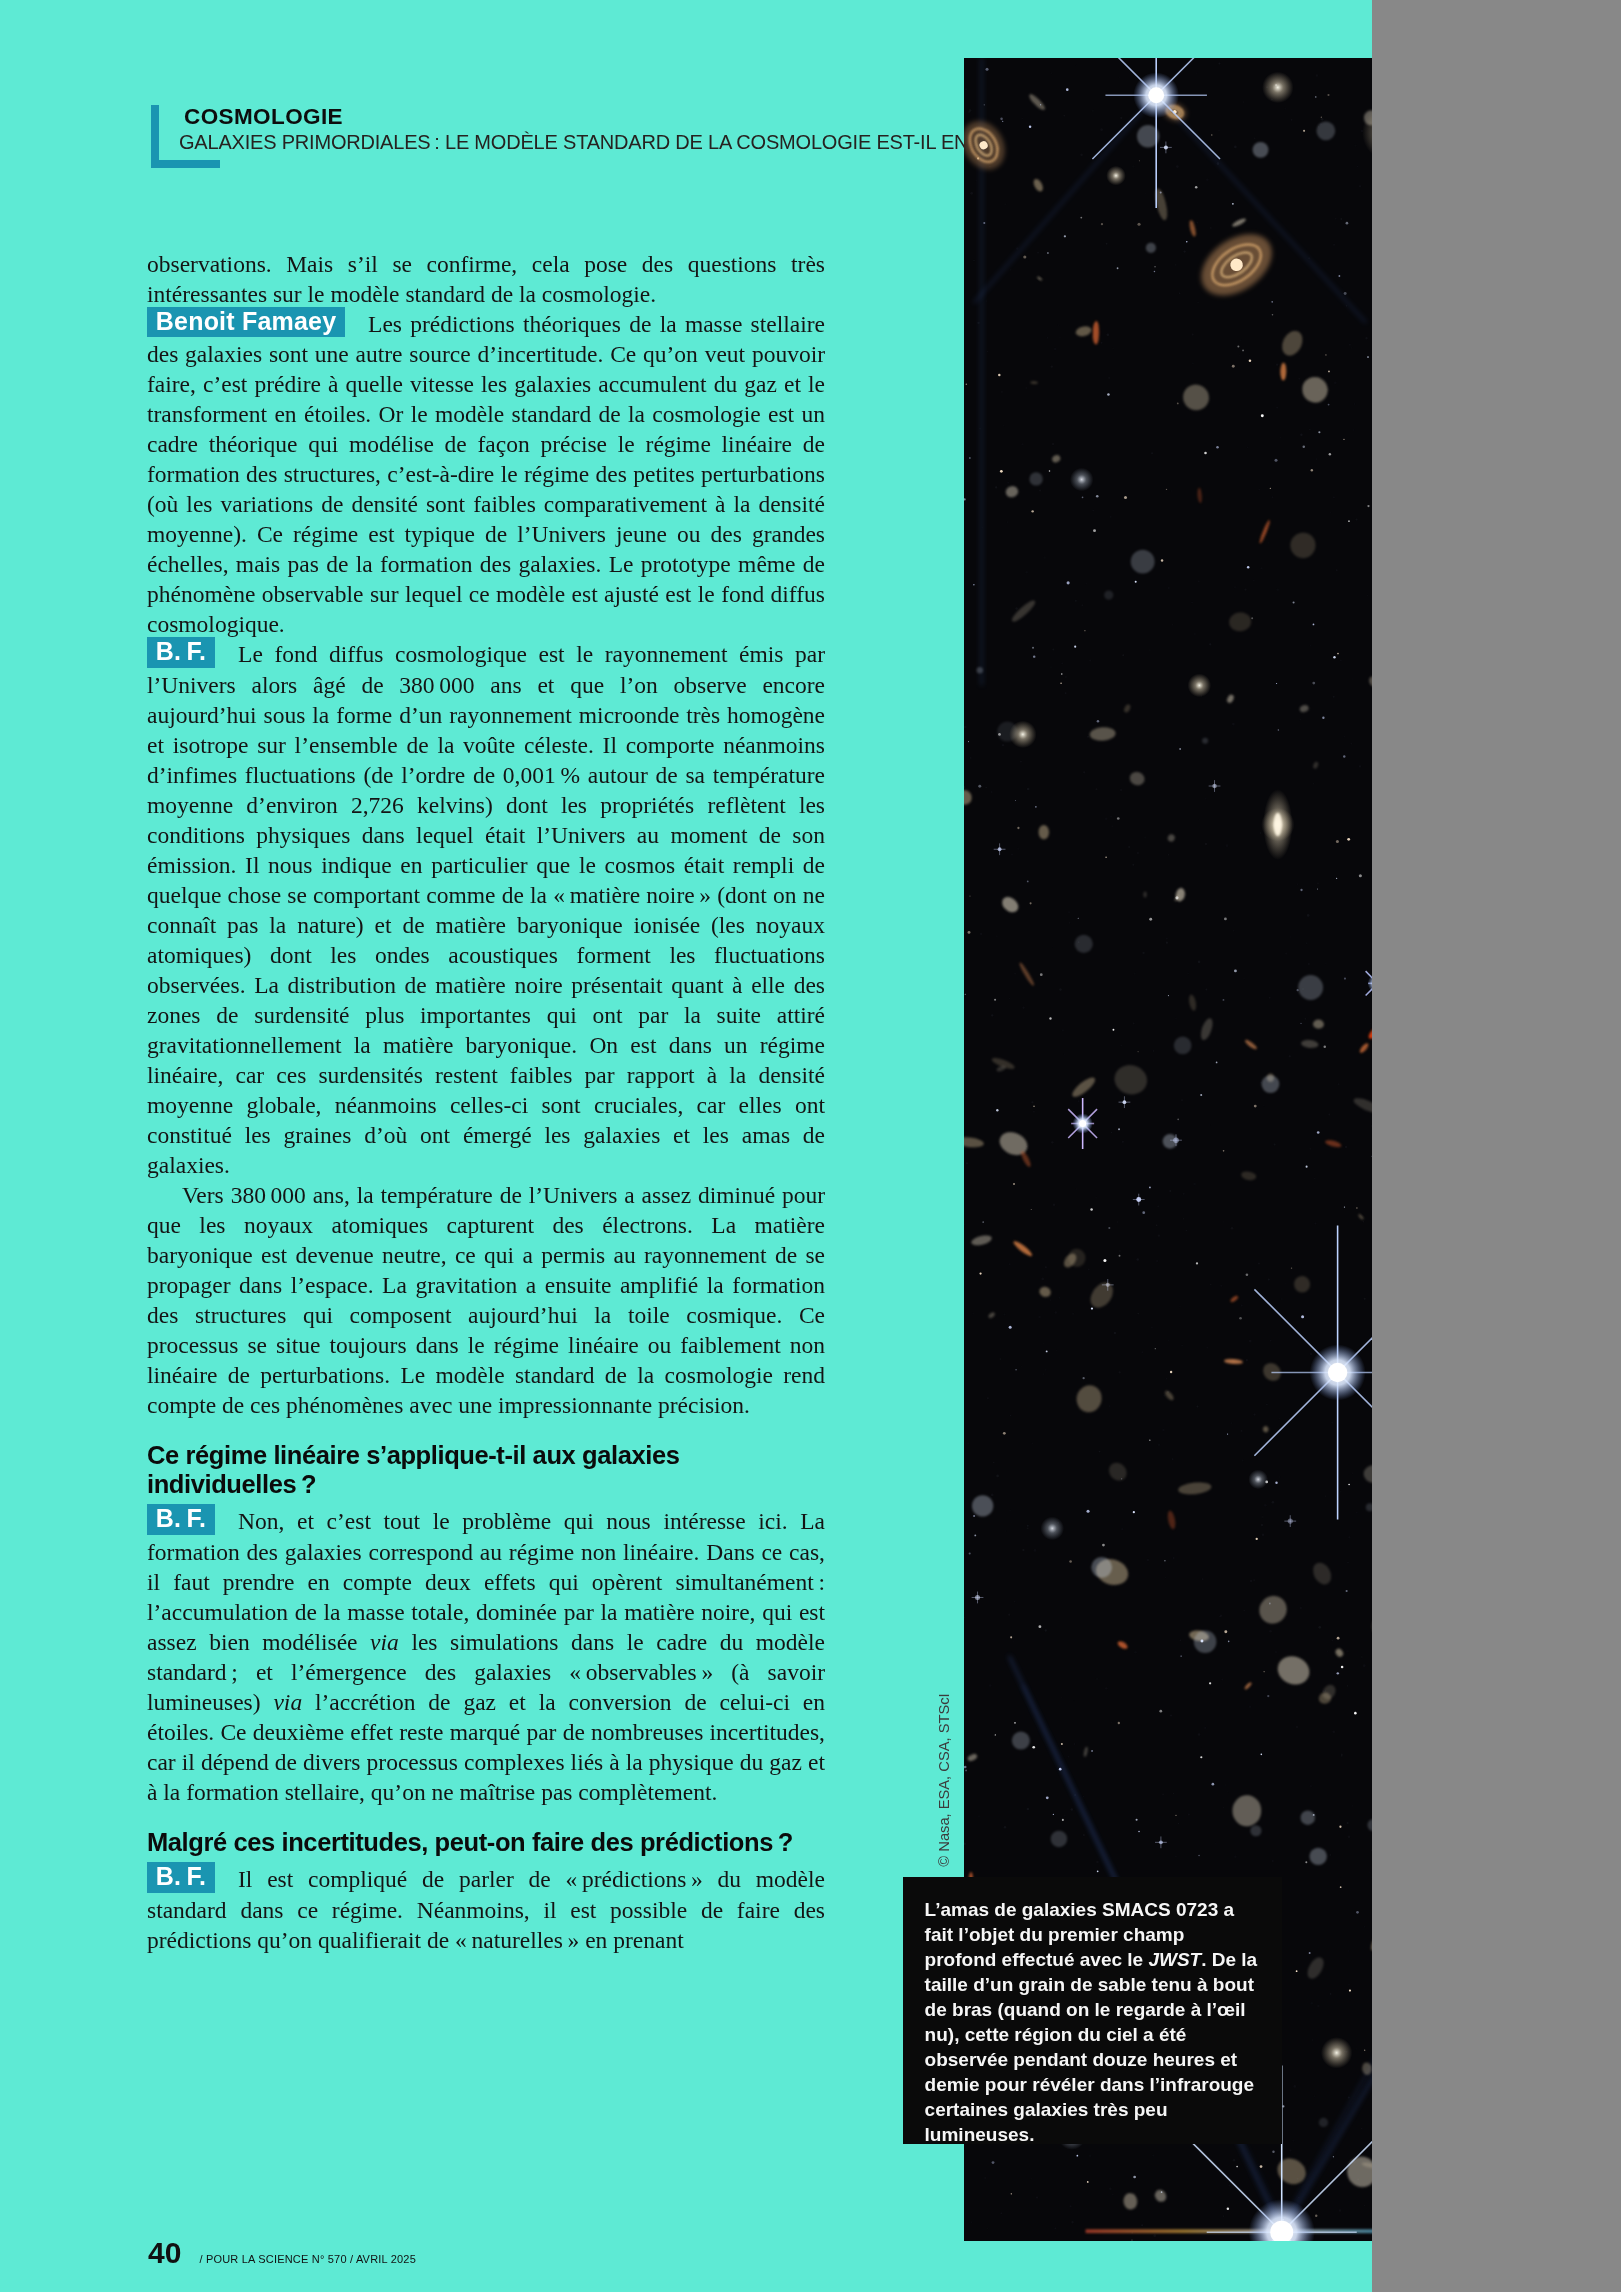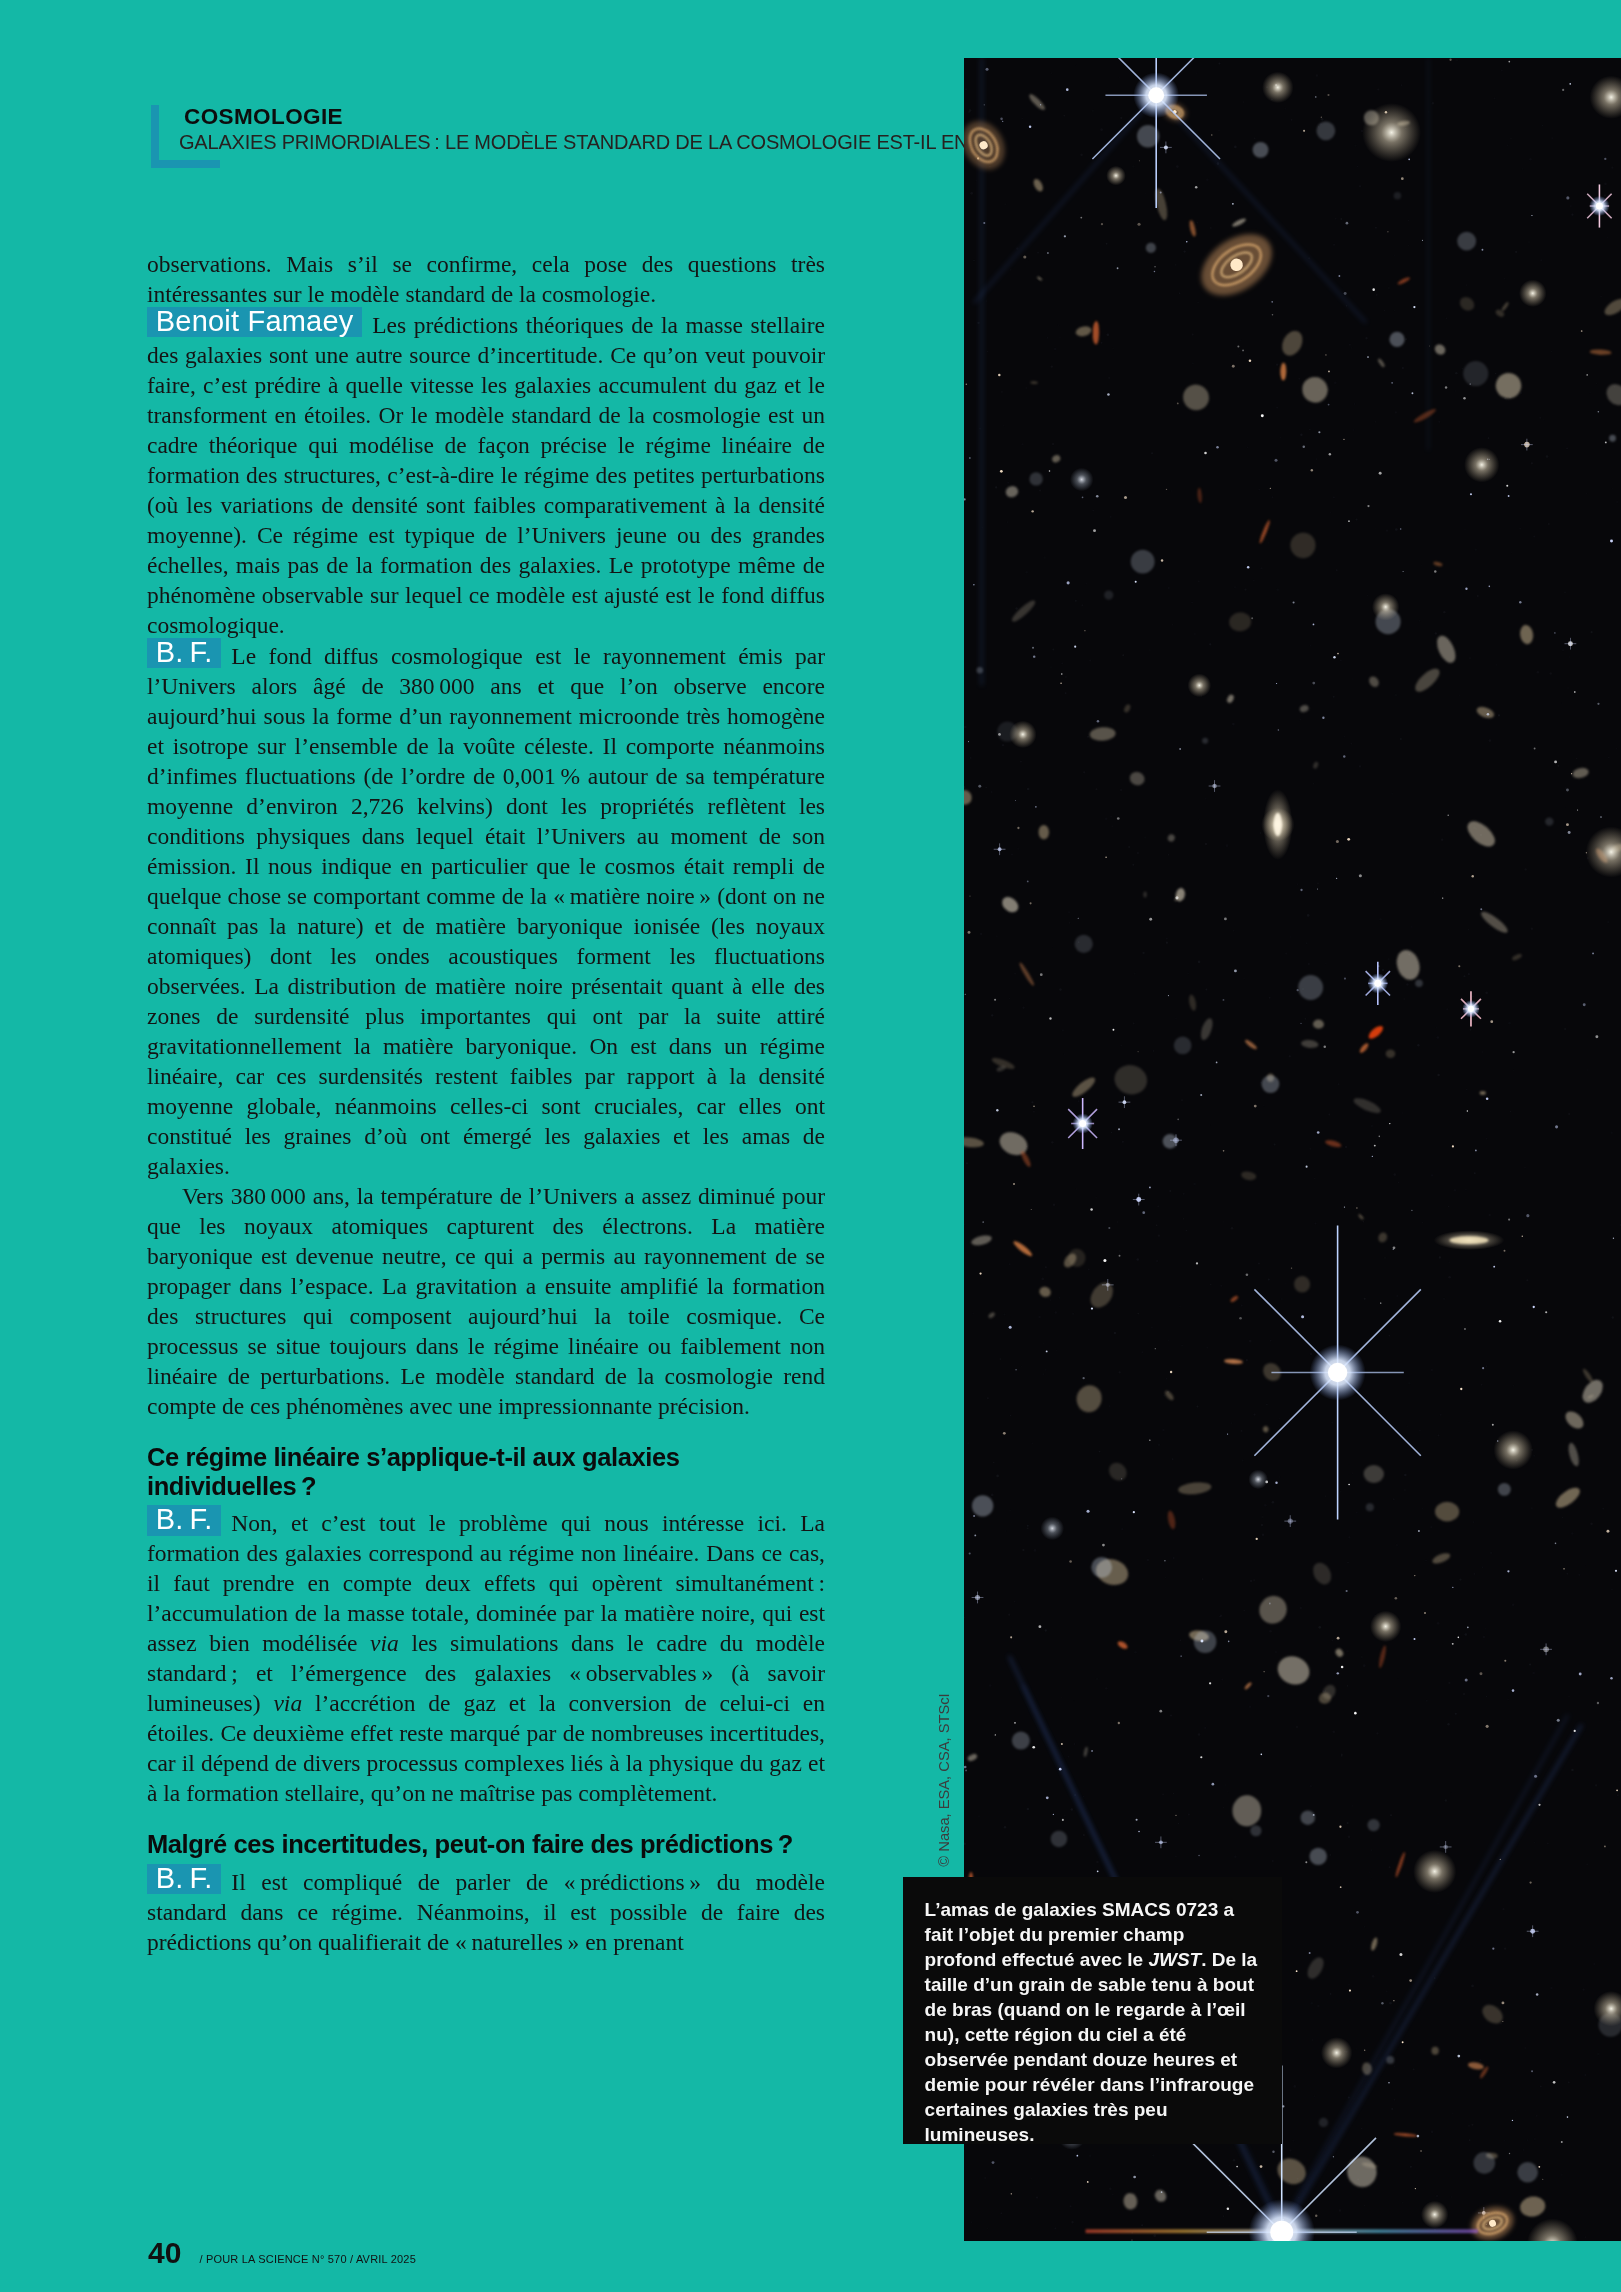--- a/index.html
+++ b/index.html
@@ -1,33 +1,33 @@
 <!DOCTYPE html>
 <html><head>
 <meta charset="utf-8">
 <style>
   html,body{margin:0;padding:0;background:#888;}
-  .page{position:relative;width:1621px;height:2293px;background:#14b8a6;overflow:hidden;
+  .page{position:relative;width:1372px;height:2293px;background:#5eead4;overflow:hidden;
         font-family:"Liberation Serif",serif;color:#141414;}
   
   .kicker-bracket{position:absolute;left:151px;top:105px;width:61px;height:55px;
         border-left:8.8px solid #1a95b1;border-bottom:8.8px solid #1a95b1;}
   .kicker{position:absolute;left:184px;top:104px;font-family:"Liberation Sans",sans-serif;
         font-weight:700;font-size:22.5px;letter-spacing:0.4px;color:#0d0d0d;}
   .subtitle{position:absolute;left:179px;top:131px;font-family:"Liberation Sans",sans-serif;
         font-size:20px;letter-spacing:-0.2px;color:#262220;white-space:nowrap;}
   
   .text-column{position:absolute;left:147px;top:249px;width:678px;height:1994px;overflow:hidden;
         font-size:23.5px;line-height:30px;text-align:justify;}
   .text-column p{margin:0;}
   p.indent{text-indent:35px;}
   h2.question{font-family:"Liberation Sans",sans-serif;font-weight:700;font-size:25.5px;
         letter-spacing:-0.4px;color:#0b0b0b;margin:21.6px 0 6.9px 0;line-height:29px;text-align:left;}
   .badge{display:inline-block;background:#1a95b1;color:#fff;font-family:"Liberation Sans",sans-serif;
-        font-weight:400;font-size:29px;line-height:25.5px;padding:2px 8.8px 2.9px 8.8px;margin-right:10px;
+        font-weight:700;font-size:25px;line-height:25.5px;padding:2px 8.8px 2.9px 8.8px;margin-right:23px;
         transform:translateY(-2px);letter-spacing:0.2px;}
   .it{font-style:italic;}
   
   .footer{position:absolute;left:148px;top:2236px;display:flex;align-items:baseline;gap:18px;
         font-family:"Liberation Sans",sans-serif;color:#111;}
   .page-num{font-weight:700;font-size:30px;}
   .footer-text{font-weight:400;font-size:11px;letter-spacing:0.2px;}
   
   .credit{position:absolute;left:944px;top:1780px;transform:translate(-50%,-50%) rotate(-90deg);
         font-family:"Liberation Sans",sans-serif;font-size:14.7px;color:#3c3c3c;white-space:nowrap;}

